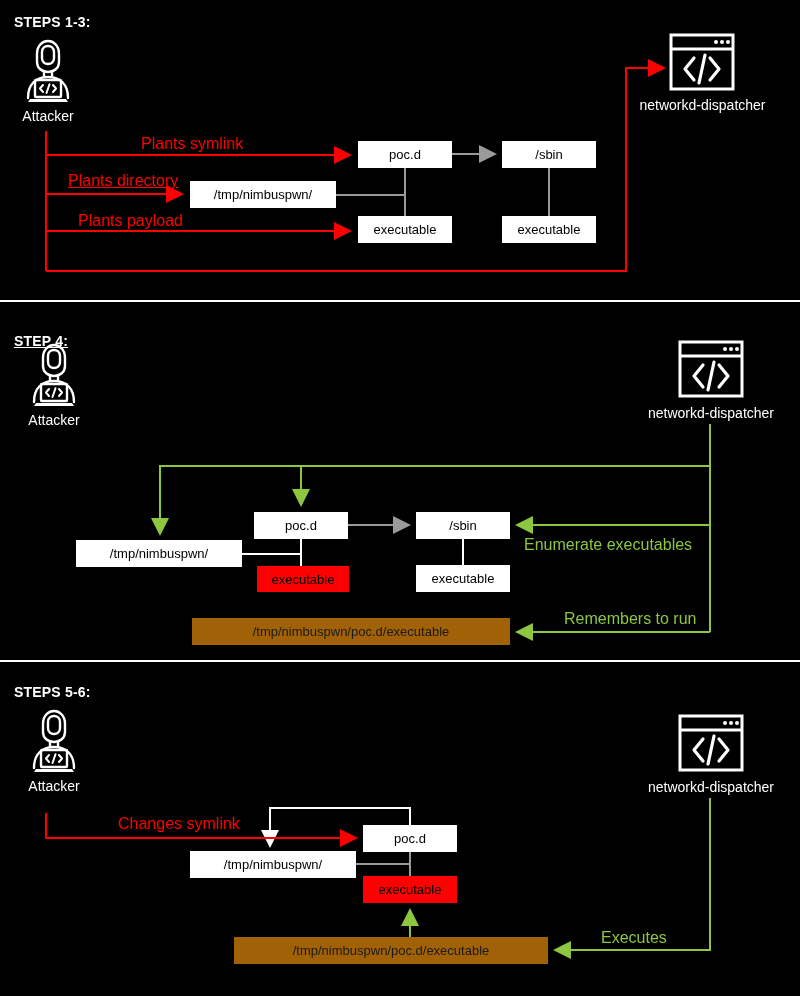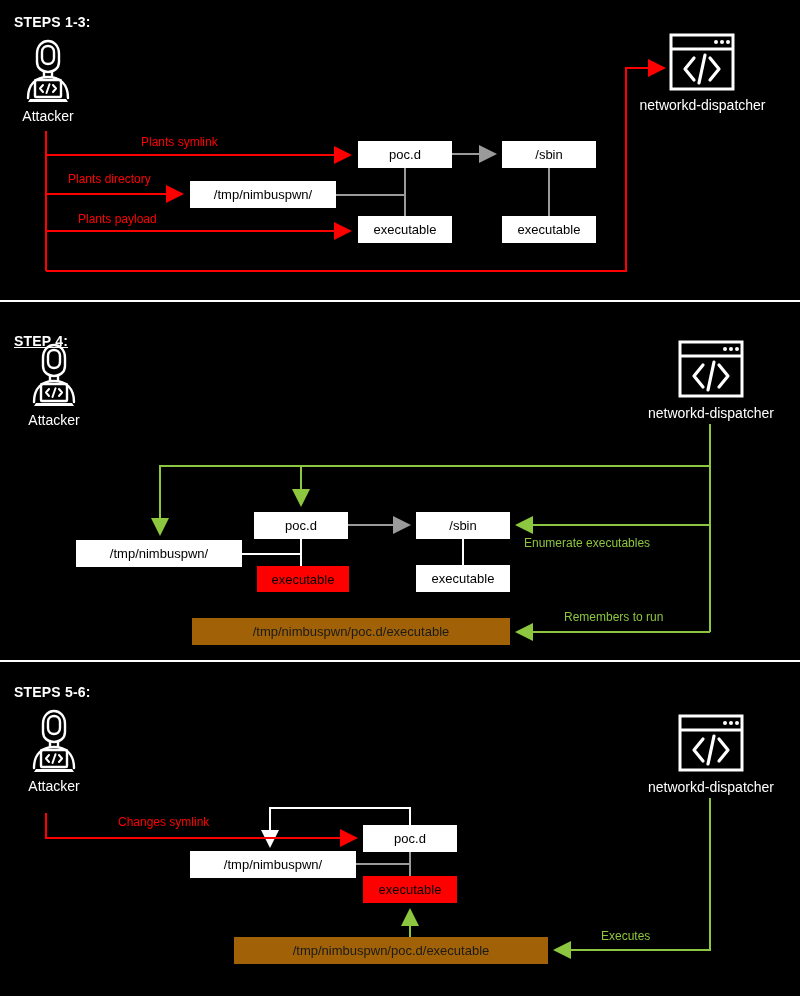--- a/index.html
+++ b/index.html
@@ -23,21 +23,21 @@
   .node{
     position:absolute;box-sizing:border-box;
     background:#fff;color:#000;
     font-size:13px;line-height:1;
     display:flex;align-items:center;justify-content:center;
     white-space:nowrap;
   }
   .node.red{background:#ff0000;color:#000;}
   .node.green{background:#a16207;color:#1a1a1a;}
   .edgelabel{
-    position:absolute;font-size:12px;white-space:nowrap;
+    position:absolute;font-size:16px;white-space:nowrap;
   }
   .edgelabel.red{color:#ff0000;}
   .edgelabel.green{color:#8dc63f;}
   svg.lines{position:absolute;left:0;top:0;overflow:visible;}
 </style>
 </head>
 <body>
 
 <div class="page">
 
@@ -83,21 +83,21 @@
     </div>
     <div class="actor-label" style="left:630px;top:97px;width:145px;">networkd-dispatcher</div>
 
     <div class="node" style="left:358px;top:141px;width:94px;height:27px;">poc.d</div>
     <div class="node" style="left:502px;top:141px;width:94px;height:27px;">/sbin</div>
     <div class="node" style="left:190px;top:181px;width:146px;height:27px;">/tmp/nimbuspwn/</div>
     <div class="node" style="left:358px;top:216px;width:94px;height:27px;">executable</div>
     <div class="node" style="left:502px;top:216px;width:94px;height:27px;">executable</div>
 
     <div class="edgelabel red" style="left:141px;top:135px;">Plants symlink</div>
-    <div class="edgelabel red" style="left:68px;top:172px;">Plants directory</div>
+    <div class="edgelabel red" style="left:68px;top:172px;text-decoration:underline;">Plants directory</div>
     <div class="edgelabel red" style="left:78px;top:212px;">Plants payload</div>
 
     <svg class="lines" width="800" height="300">
       <defs>
         <marker id="ar-red" markerWidth="9" markerHeight="9" refX="8" refY="4.5" orient="auto">
           <path d="M0,0 L9,4.5 L0,9 z" fill="#ff0000"></path>
         </marker>
         <marker id="ar-gray" markerWidth="9" markerHeight="9" refX="8" refY="4.5" orient="auto">
           <path d="M0,0 L9,4.5 L0,9 z" fill="#9a9a9a"></path>
         </marker>

